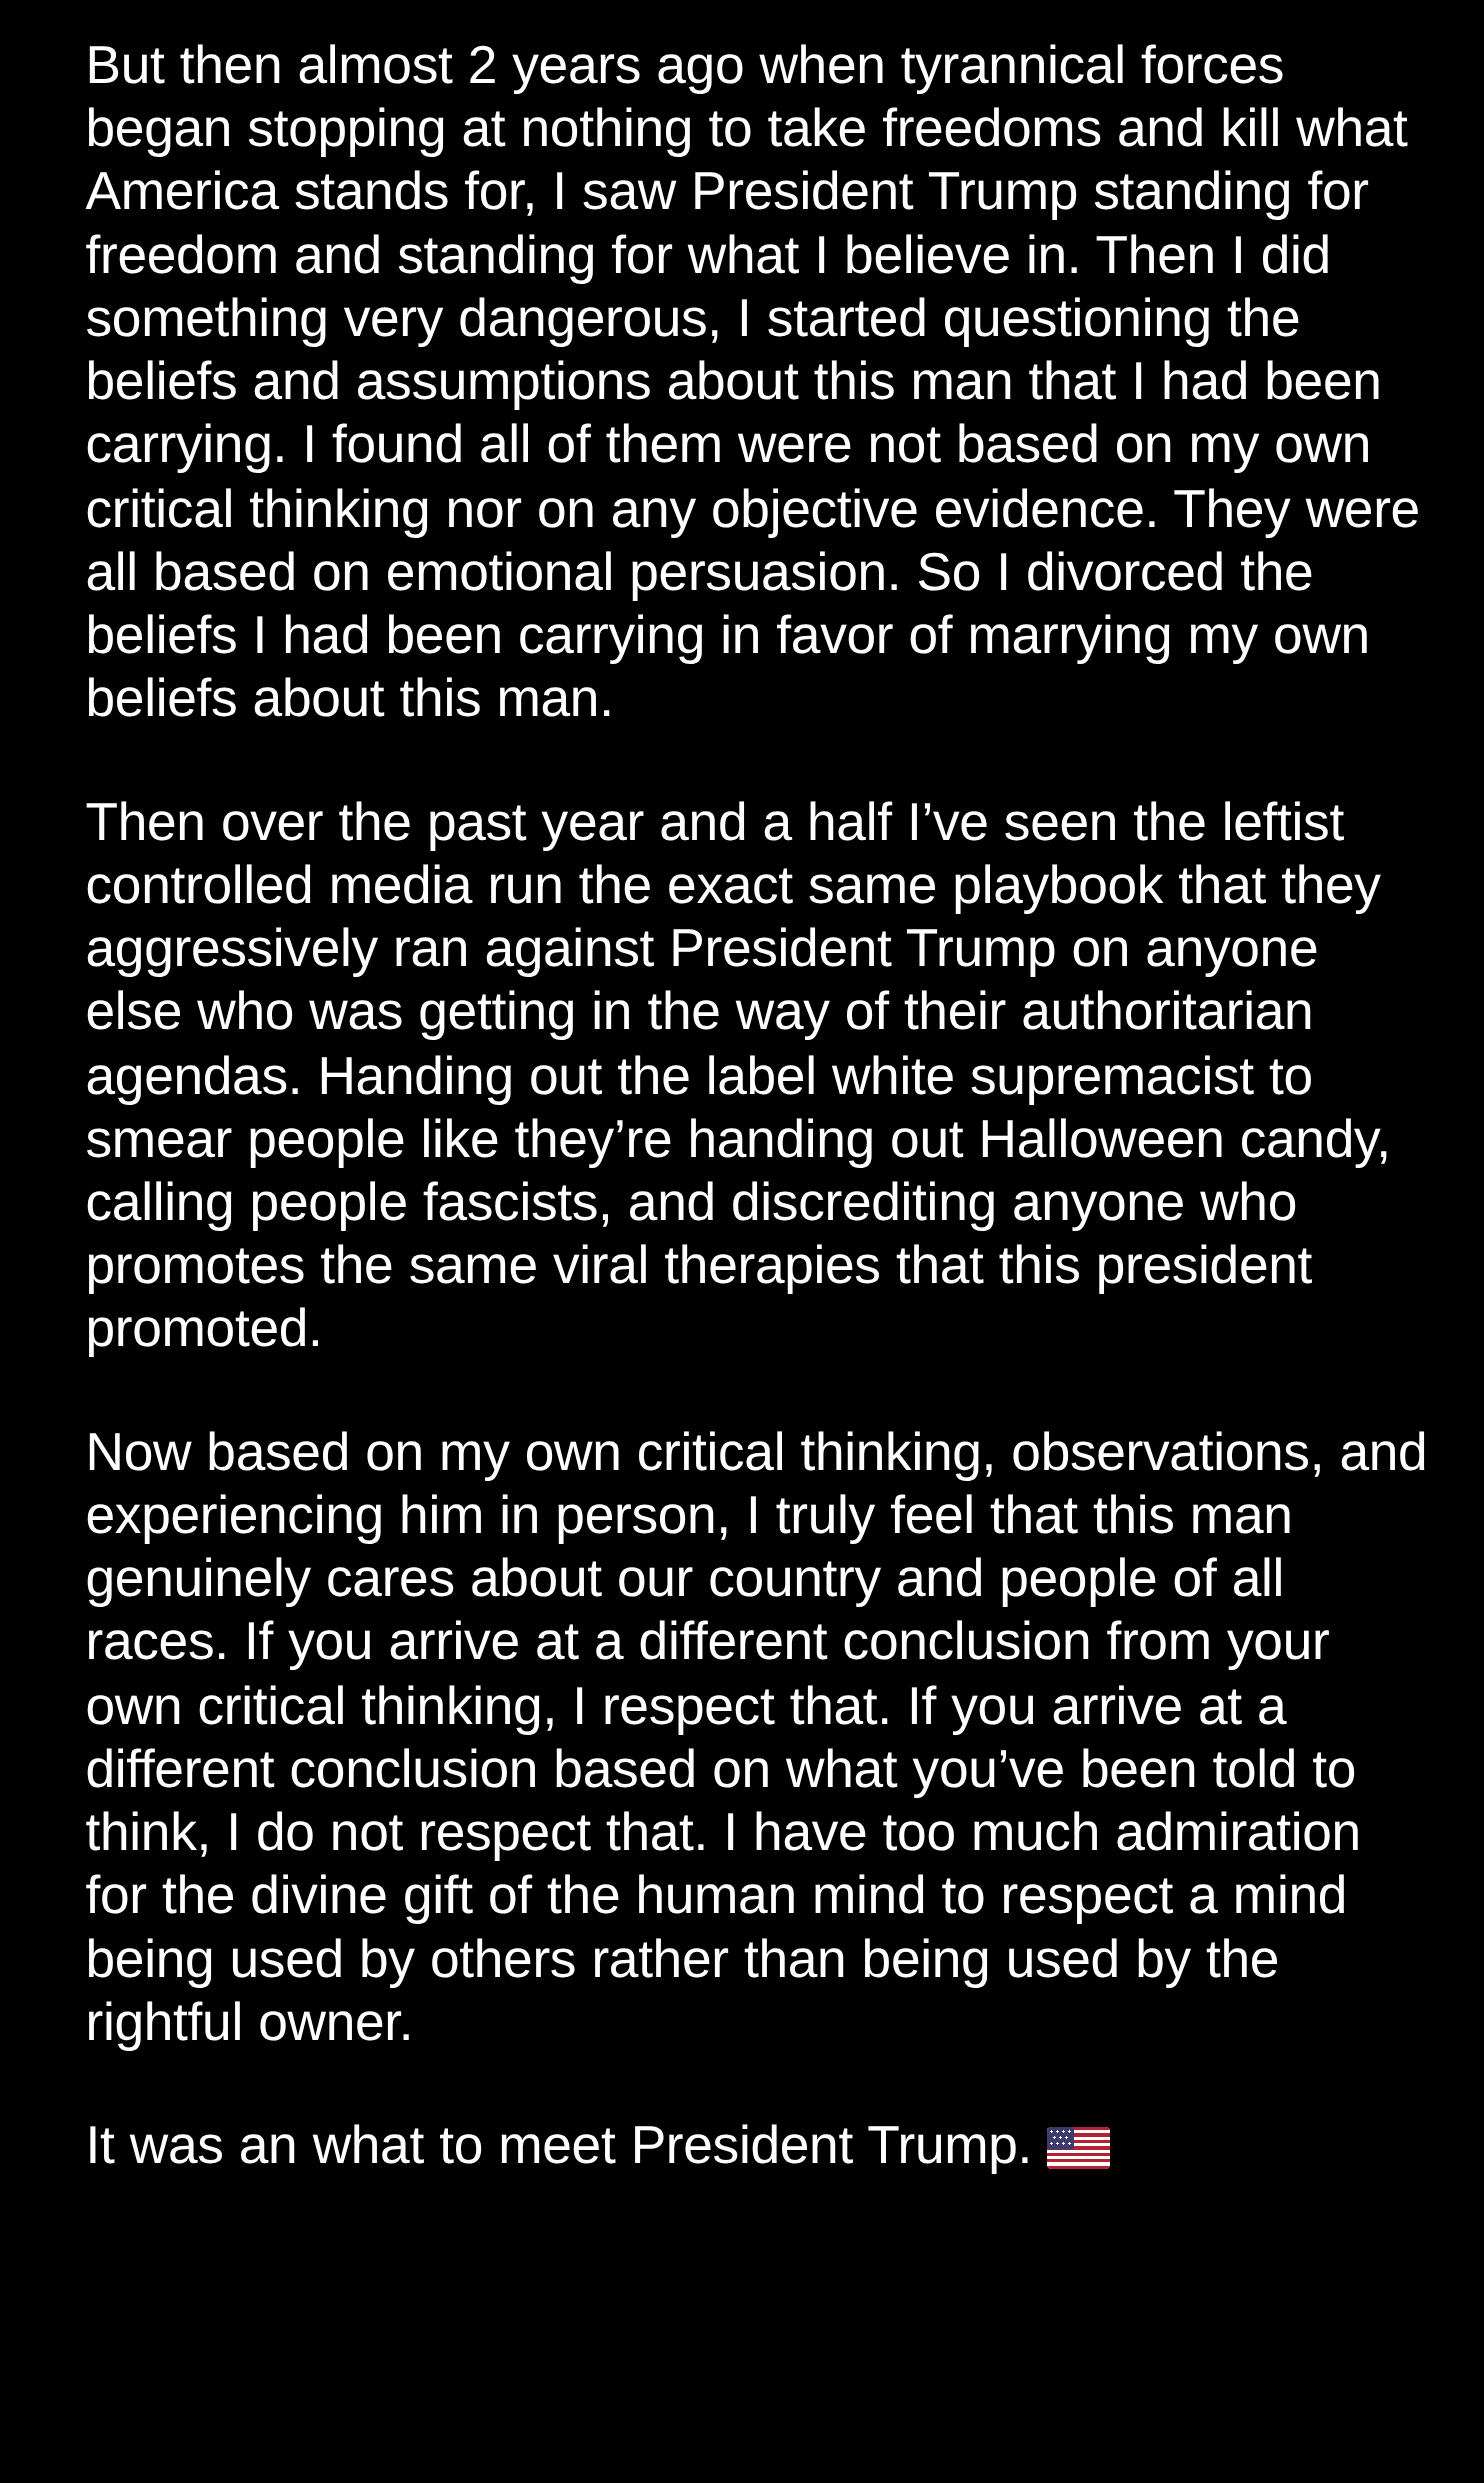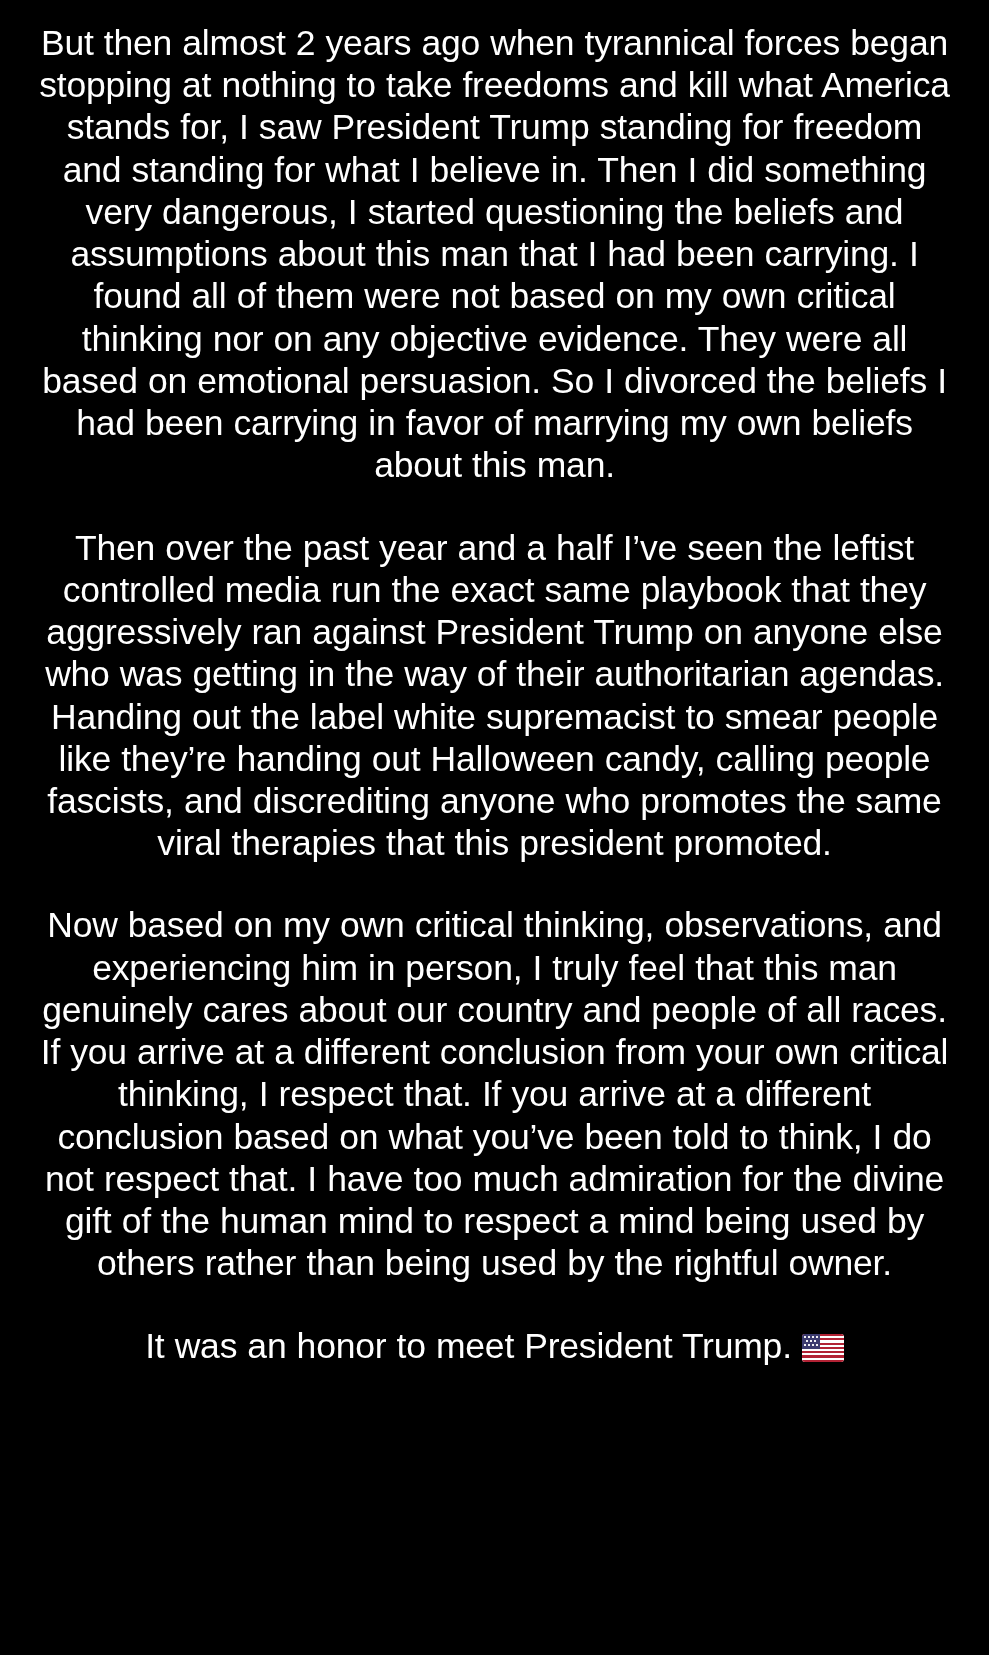--- a/index.html
+++ b/index.html
@@ -10,22 +10,21 @@
   body {
     width: 989px;
     min-height: 1655px;
     font-family: "Liberation Sans", sans-serif;
   }
   .screen {
     width: 989px;
     min-height: 1655px;
     background: #000000;
     box-sizing: border-box;
-    padding: 22px 36px 20px 36px;
-    text-align: center;
+    padding: 22px 36px 20px 57px;
   }
   .post-body {
     color: #ffffff;
     font-size: 35.5px;
     line-height: 1.19;
     font-weight: 400;
     letter-spacing: -0.2px;
     word-spacing: 0.5px;
   }
   .paragraph {
@@ -86,16 +85,16 @@
 
 <div class="screen">
   <div class="post-body">
 
     <p class="paragraph">But then almost 2 years ago when tyrannical forces began stopping at nothing to take freedoms and kill what America stands for, I saw President Trump standing for freedom and standing for what I believe in. Then I did something very dangerous, I started questioning the beliefs and assumptions about this man that I had been carrying. I found all of them were not based on my own critical thinking nor on any objective evidence. They were all based on emotional persuasion. So I divorced the beliefs I had been carrying in favor of marrying my own beliefs about this man.</p>
 
     <p class="paragraph">Then over the past year and a half I’ve seen the leftist controlled media run the exact same playbook that they aggressively ran against President Trump on anyone else who was getting in the way of their authoritarian agendas. Handing out the label white supremacist to smear people like they’re handing out Halloween candy, calling people fascists, and discrediting anyone who promotes the same viral therapies that this president promoted.</p>
 
     <p class="paragraph">Now based on my own critical thinking, observations, and experiencing him in person, I truly feel that this man genuinely cares about our country and people of all races. If you arrive at a different conclusion from your own critical thinking, I respect that. If you arrive at a different conclusion based on what you’ve been told to think, I do not respect that. I have too much admiration for the divine gift of the human mind to respect a mind being used by others rather than being used by the rightful owner.</p>
 
-    <p class="paragraph"><span>It was an honor to meet President Trump.</span><span class="flag-shape"><span class="flag-stripes"></span><span class="flag-canton"></span></span></p>
+    <p class="paragraph"><span>It was an what to meet President Trump.</span><span class="flag-shape"><span class="flag-stripes"></span><span class="flag-canton"></span></span></p>
 
   </div>
 </div>
 
 </body></html>

